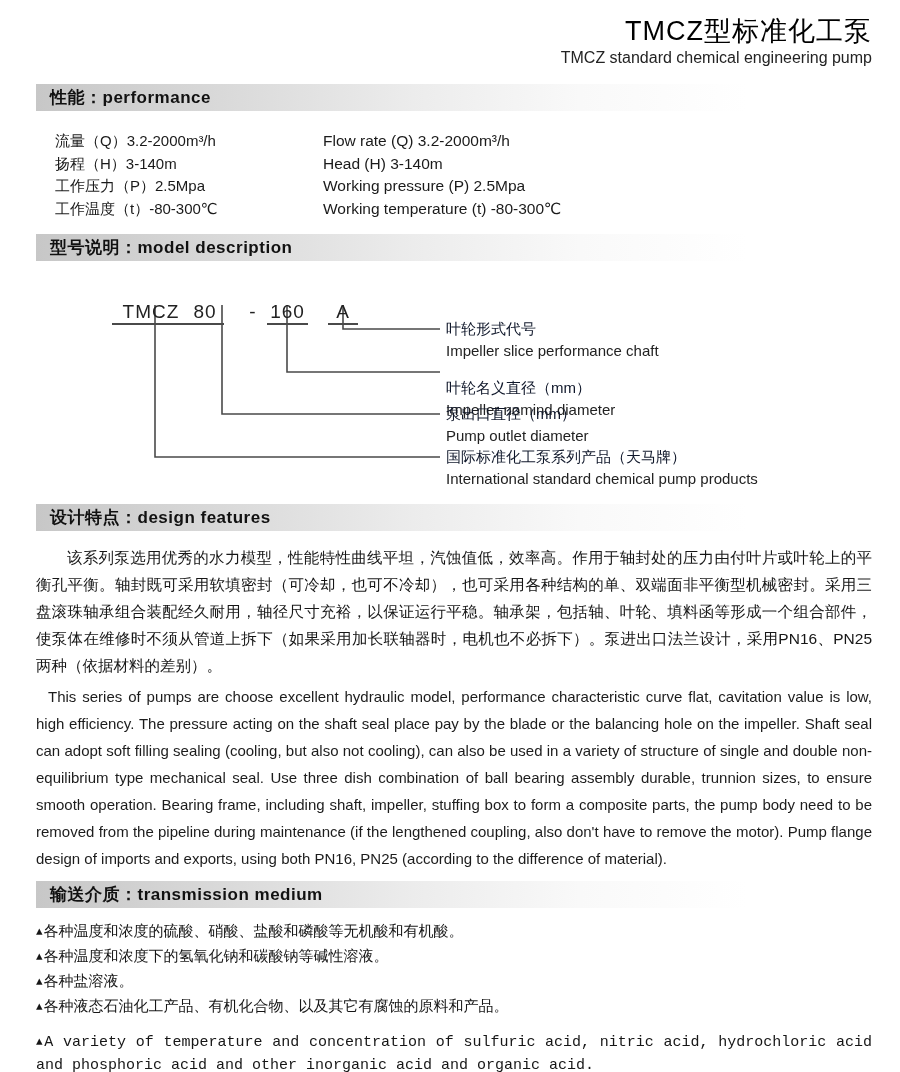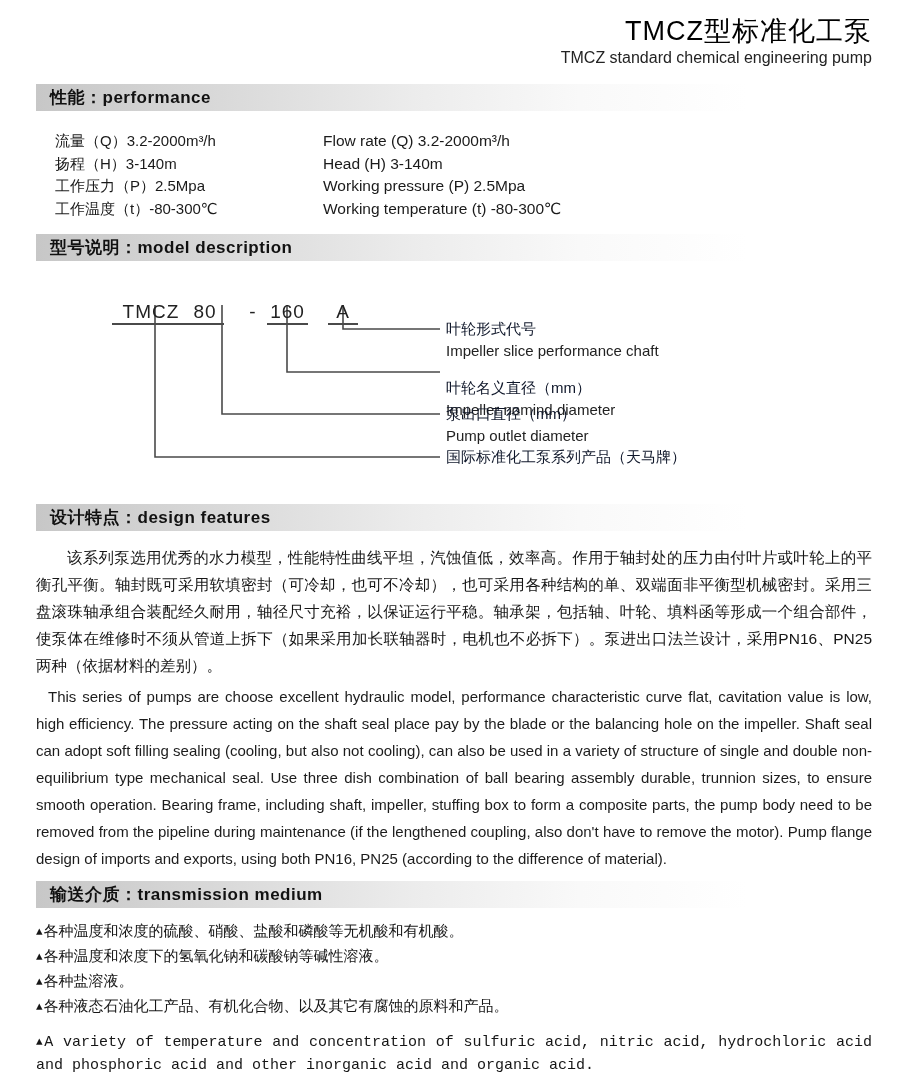--- a/index.html
+++ b/index.html
@@ -130,20 +130,21 @@
     <div class="dg-label lb-1">
       <div class="cn">叶轮名义直径（mm）</div>
       <div class="en">Impeller nomind diameter</div>
     </div>
     <div class="dg-label lb-2">
       <div class="cn">泵出口直径（mm）</div>
       <div class="en">Pump outlet diameter</div>
     </div>
     <div class="dg-label lb-3">
       <div class="cn">国际标准化工泵系列产品（天马牌）</div>
+      <div class="en">International standard chemical pump products</div>
     </div>
   </div>
 
   <div class="section-bar bar-design">设计特点：design features</div>
   <div class="para-cn">该系列泵选用优秀的水力模型，性能特性曲线平坦，汽蚀值低，效率高。作用于轴封处的压力由付叶片或叶轮上的平衡孔平衡。轴封既可采用软填密封（可冷却，也可不冷却），也可采用各种结构的单、双端面非平衡型机械密封。采用三盘滚珠轴承组合装配经久耐用，轴径尺寸充裕，以保证运行平稳。轴承架，包括轴、叶轮、填料函等形成一个组合部件，使泵体在维修时不须从管道上拆下（如果采用加长联轴器时，电机也不必拆下）。泵进出口法兰设计，采用PN16、PN25两种（依据材料的差别）。</div>
   <div class="para-en">This series of pumps are choose excellent hydraulic model, performance characteristic curve flat, cavitation value is low, high efficiency. The pressure acting on the shaft seal place pay by the blade or the balancing hole on the impeller. Shaft seal can adopt soft filling sealing (cooling, but also not cooling), can also be used in a variety of structure of single and double non-equilibrium type mechanical seal. Use three dish combination of ball bearing assembly durable, trunnion sizes, to ensure smooth operation. Bearing frame, including shaft, impeller, stuffing box to form a composite parts, the pump body need to be removed from the pipeline during maintenance (if the lengthened coupling, also don't have to remove the motor). Pump flange design of imports and exports, using both PN16, PN25 (according to the difference of material).</div>
 
   <div class="section-bar bar-medium">输送介质：transmission medium</div>
 
   <div class="bullets bullets-cn">

